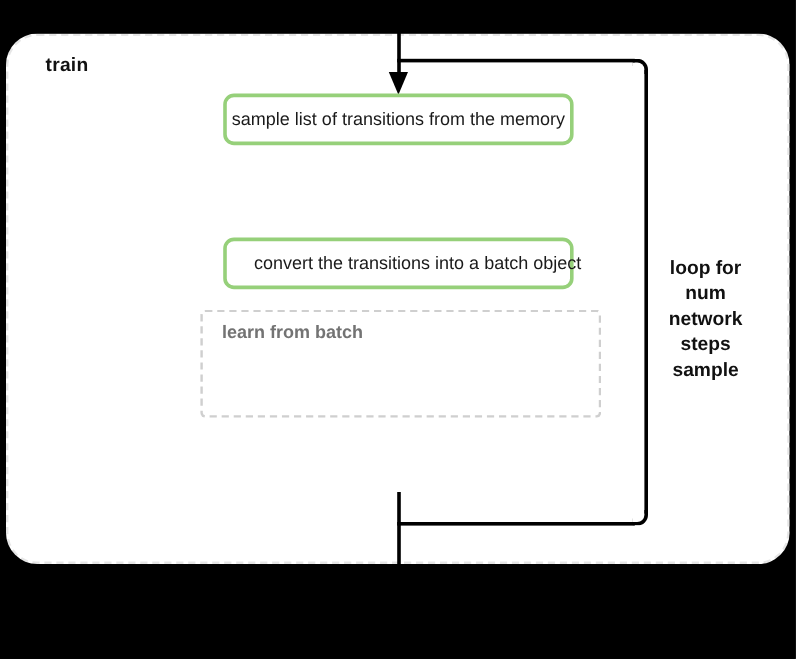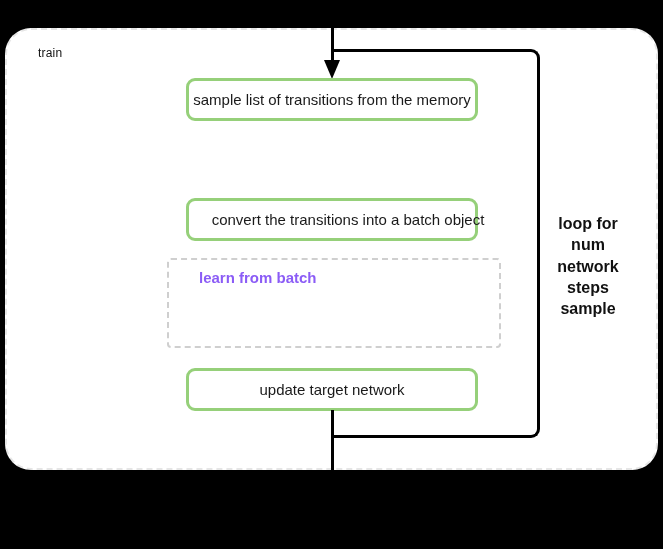--- a/index.html
+++ b/index.html
@@ -31,22 +31,22 @@
     box-sizing: border-box;
     background: #ffffff;
     border: 2px dashed #e6e6e6;
     border-radius: 26px;
   }
 
   .train-title {
     position: absolute;
     left: 38px;
     top: 46px;
-    font-size: 12px;
-    font-weight: normal;
+    font-size: 16px;
+    font-weight: bold;
     color: #111111;
     letter-spacing: 0.2px;
     white-space: nowrap;
   }
 
   
   .step-box {
     position: absolute;
     left: 186px;
     width: 292px;
@@ -78,26 +78,26 @@
     top: 258px;
     width: 334px;
     height: 90px;
     box-sizing: border-box;
     background: #ffffff;
     border: 2px dashed #cfcfcf;
     border-radius: 4px;
   }
   .subgraph-title {
     position: absolute;
-    left: 30px;
+    left: 16px;
     top: 7px;
     width: 120px;
     font-size: 15px;
     font-weight: bold;
-    color: #8b5cf6;
+    color: #737373;
     line-height: 1.42;
   }
 
   
   .conn {
     position: absolute;
     background: #000000;
   }
 
   
@@ -215,19 +215,16 @@
 
 
   <div class="step-box step-3">
     <span class="step-label">convert the transitions into a batch object</span>
   </div>
 
   <div class="subgraph">
     <div class="subgraph-title">learn from batch</div>
   </div>
 
-  <div class="step-box step-4">
-    <span class="step-label">update target network</span>
-  </div>
 
   <div class="conn arrow-out-line"></div>
 
 </div>
 
 </body></html>

